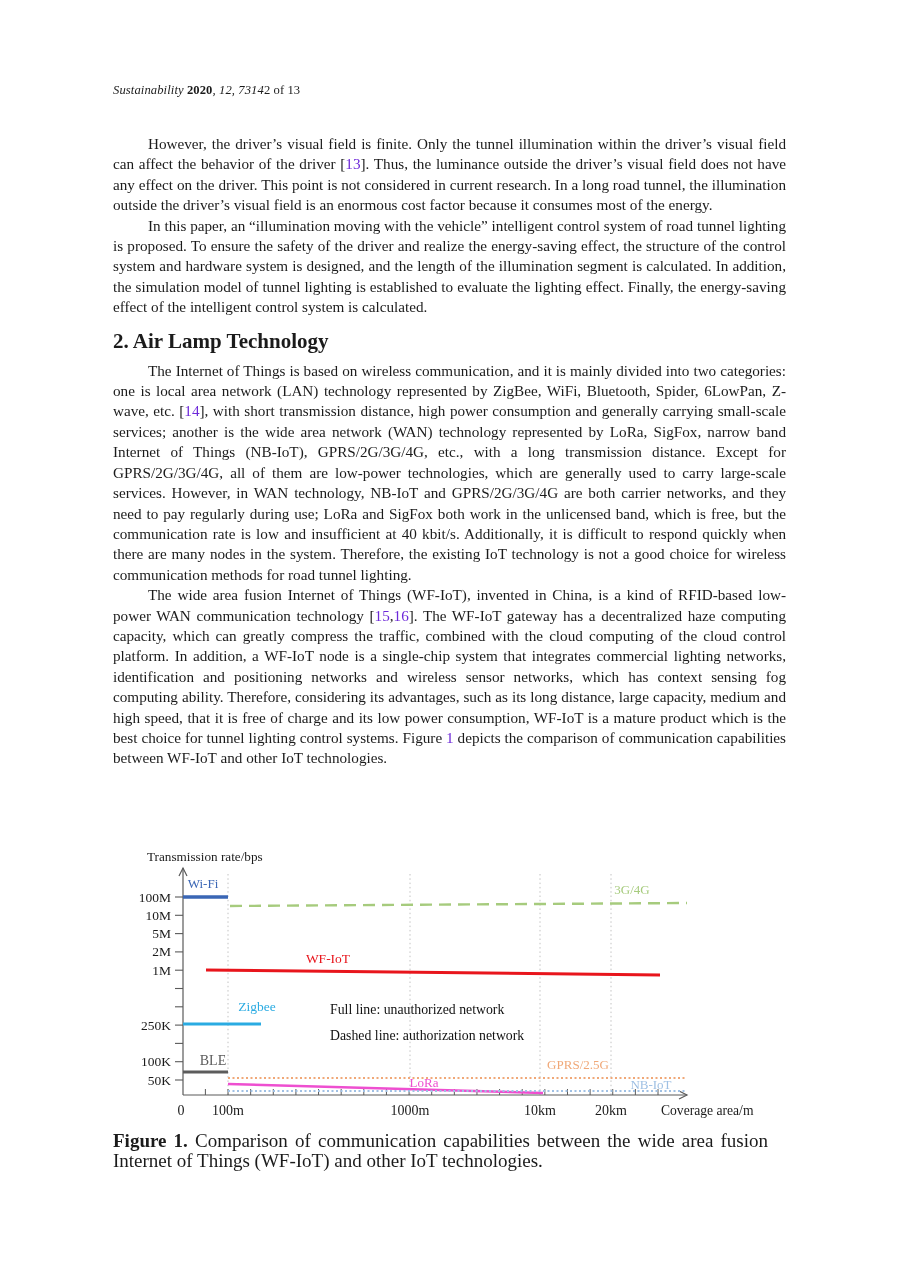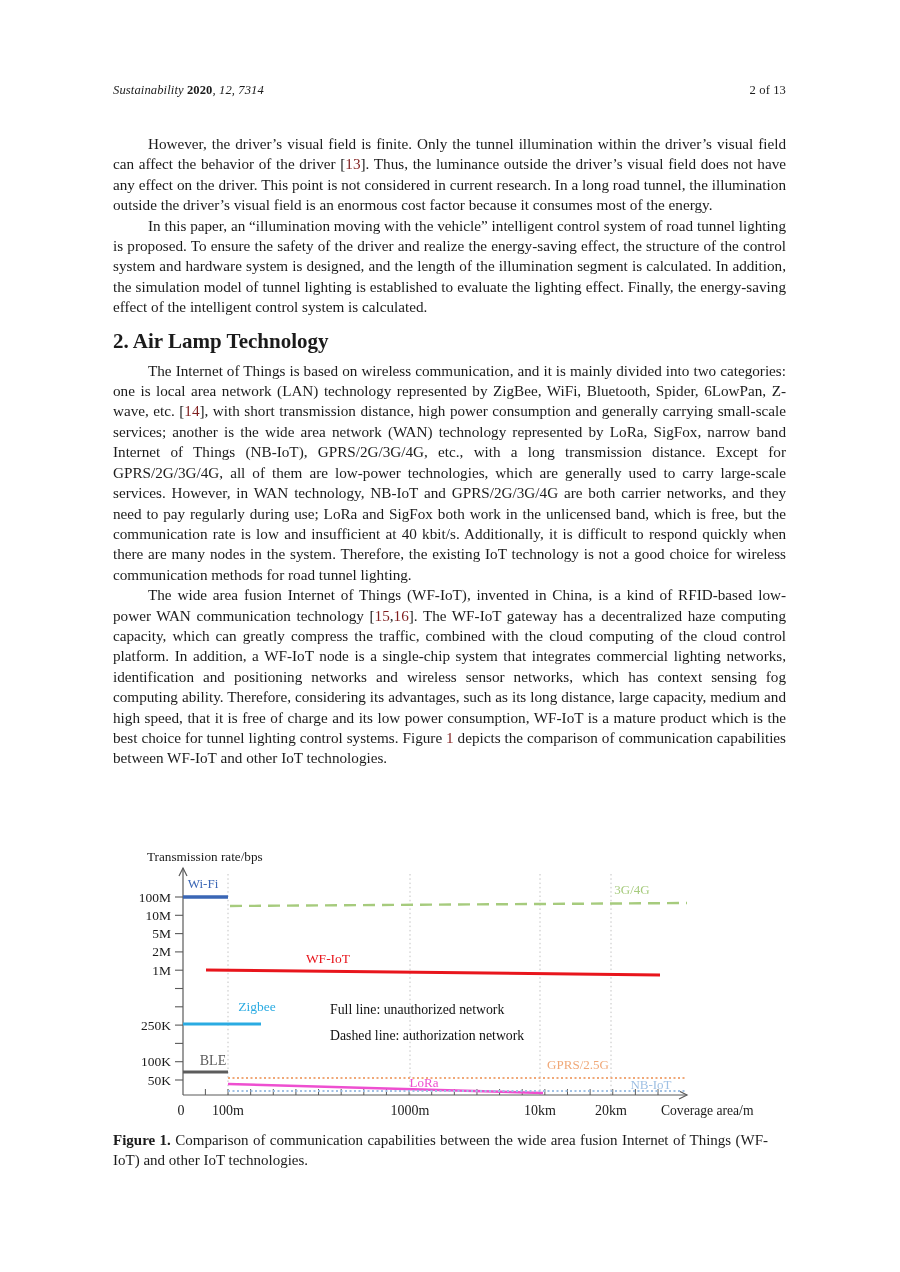--- a/index.html
+++ b/index.html
@@ -2,39 +2,39 @@
 <html><head>
 <meta charset="utf-8">
 <style>
   html,body{margin:0;padding:0;background:#ffffff;}
   .page{
     position:relative;width:900px;height:1272px;background:#ffffff;
     font-family:"Liberation Serif", serif;color:#1b1b1b;overflow:hidden;
   }
   .header{
     position:absolute;top:83px;left:113px;width:673px;
-    display:flex;justify-content:space-between;
+    display:flex;justify-content:flex-start;
     font-size:12.6px;letter-spacing:0.1px;
   }
   .journal-name{font-style:italic;}
   .journal-year{font-weight:bold;}
   .journal-vol{font-style:italic;}
   .content{position:absolute;top:134px;left:113px;width:673px;}
   p.body-par{margin:0;font-size:15.2px;line-height:20.4px;text-align:justify;}
   p.body-par.indent{text-indent:35px;}
-  .cite{color:#7f1d1d;cursor:pointer;}
+  .cite{color:#6d28d9;cursor:pointer;}
   h2.section-heading{
     font-size:21px;font-weight:bold;margin:13px 0 10px 0;line-height:20px;
   }
   .figure-area{position:absolute;top:845px;left:0;width:900px;height:292px;}
   .figure-area svg{display:block;}
   .figure-area svg text{font-family:"Liberation Serif", serif;}
   .caption{
     position:absolute;top:1131px;left:113px;width:655px;
-    font-size:15px;line-height:19.5px;text-align:justify;
+    font-size:19px;line-height:19.5px;text-align:justify;
   }
   .caption .cap-label{font-weight:bold;}
 </style>
 </head>
 <body>
 
 <div class="page">
 
   <div class="header">
     <div>

